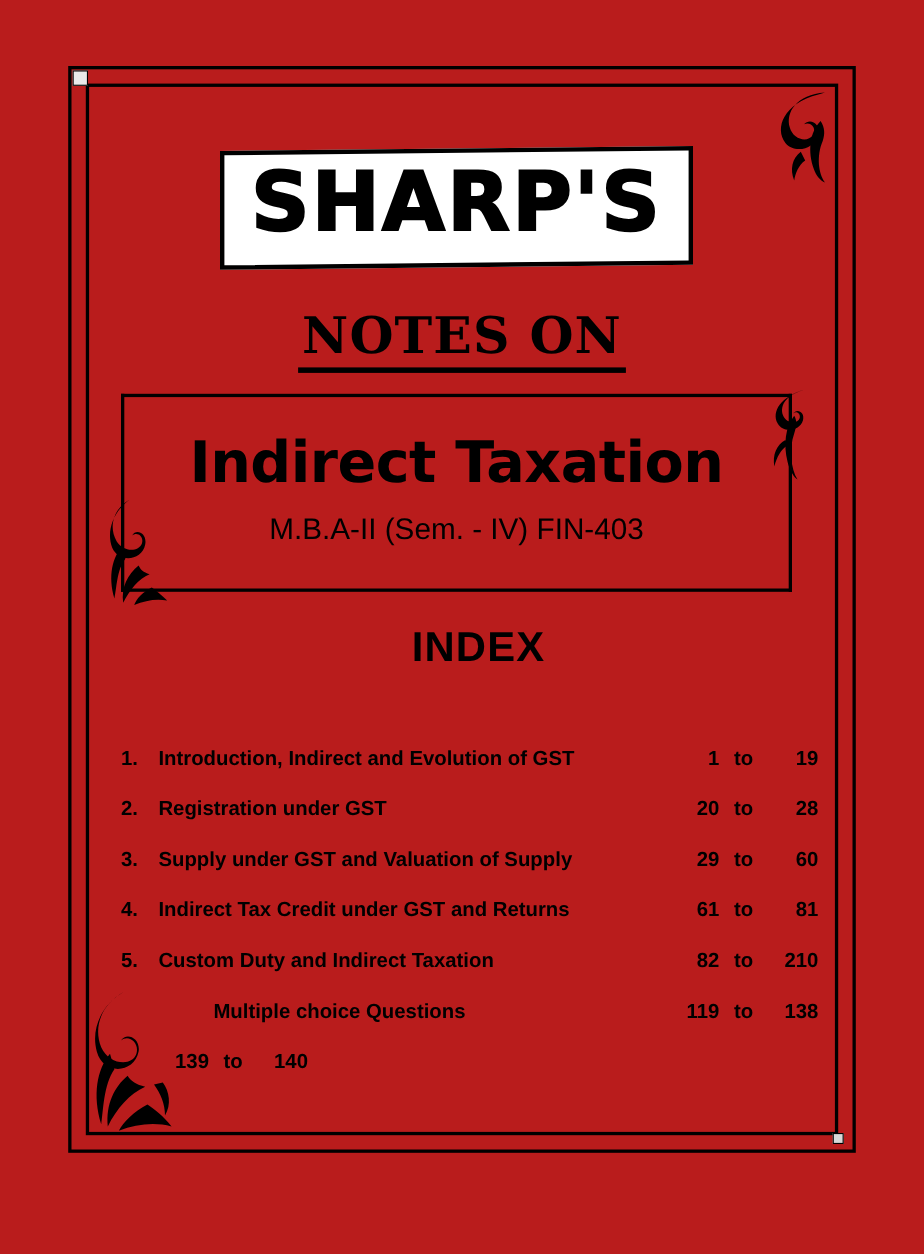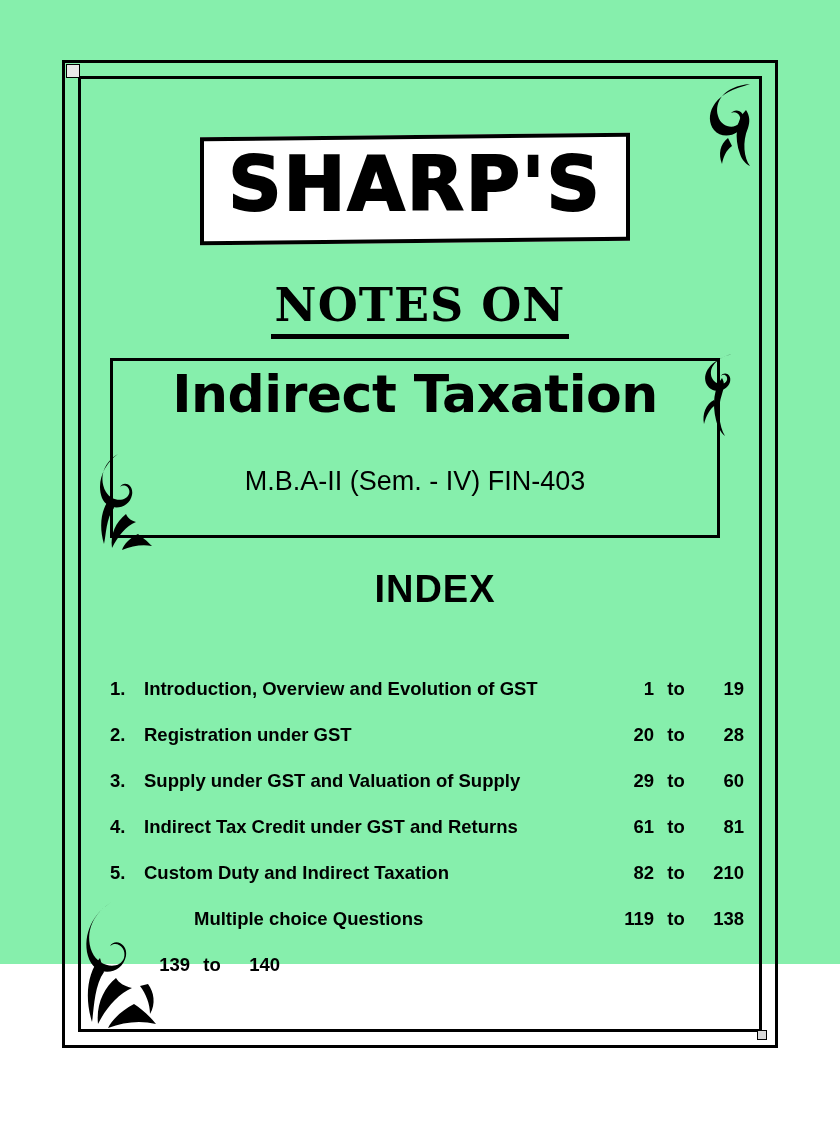--- a/index.html
+++ b/index.html
@@ -11,22 +11,22 @@
     width: 840px;
     height: 1140px;
     font-family: "Liberation Sans", sans-serif;
     color: #000;
     overflow: hidden;
   }
 
   .page {
     position: relative;
     width: 840px;
-    height: 964px;
-    background: #86efac;
+    height: 1140px;
+    background: #b91c1c;
   }
 
   
   .frame-outer {
     position: absolute;
     left: 62px;
     top: 60px;
     width: 716px;
     height: 988px;
     border: 3px solid #000;
@@ -180,21 +180,21 @@
     position: absolute;
     left: 607px;
     top: 0;
     width: 3px;
     height: 180px;
     background: #000;
   }
   .subject {
     position: absolute;
     left: 0;
-    top: 6px;
+    top: 33px;
     width: 610px;
     text-align: center;
     font-family: "DejaVu Sans", sans-serif;
     font-weight: 700;
     font-size: 52px;
     letter-spacing: -0.5px;
   }
   .course {
     position: absolute;
     left: 0;
@@ -319,21 +319,21 @@
     <div class="line-right"></div>
     <div class="subject">Indirect Taxation</div>
     <div class="course">M.B.A-II (Sem. - IV) FIN-403</div>
   </div>
 
   <div class="index-heading">INDEX</div>
 
   <div class="index-list">
       <div class="index-row">
         <span class="idx-num">1.</span>
-        <span class="idx-title">Introduction, Overview and Evolution of GST</span>
+        <span class="idx-title">Introduction, Indirect and Evolution of GST</span>
         <span class="idx-from">1</span>
         <span class="idx-to-label">to</span>
         <span class="idx-to">19</span>
       </div>
       <div class="index-row">
         <span class="idx-num">2.</span>
         <span class="idx-title">Registration under GST</span>
         <span class="idx-from">20</span>
         <span class="idx-to-label">to</span>
         <span class="idx-to">28</span>

